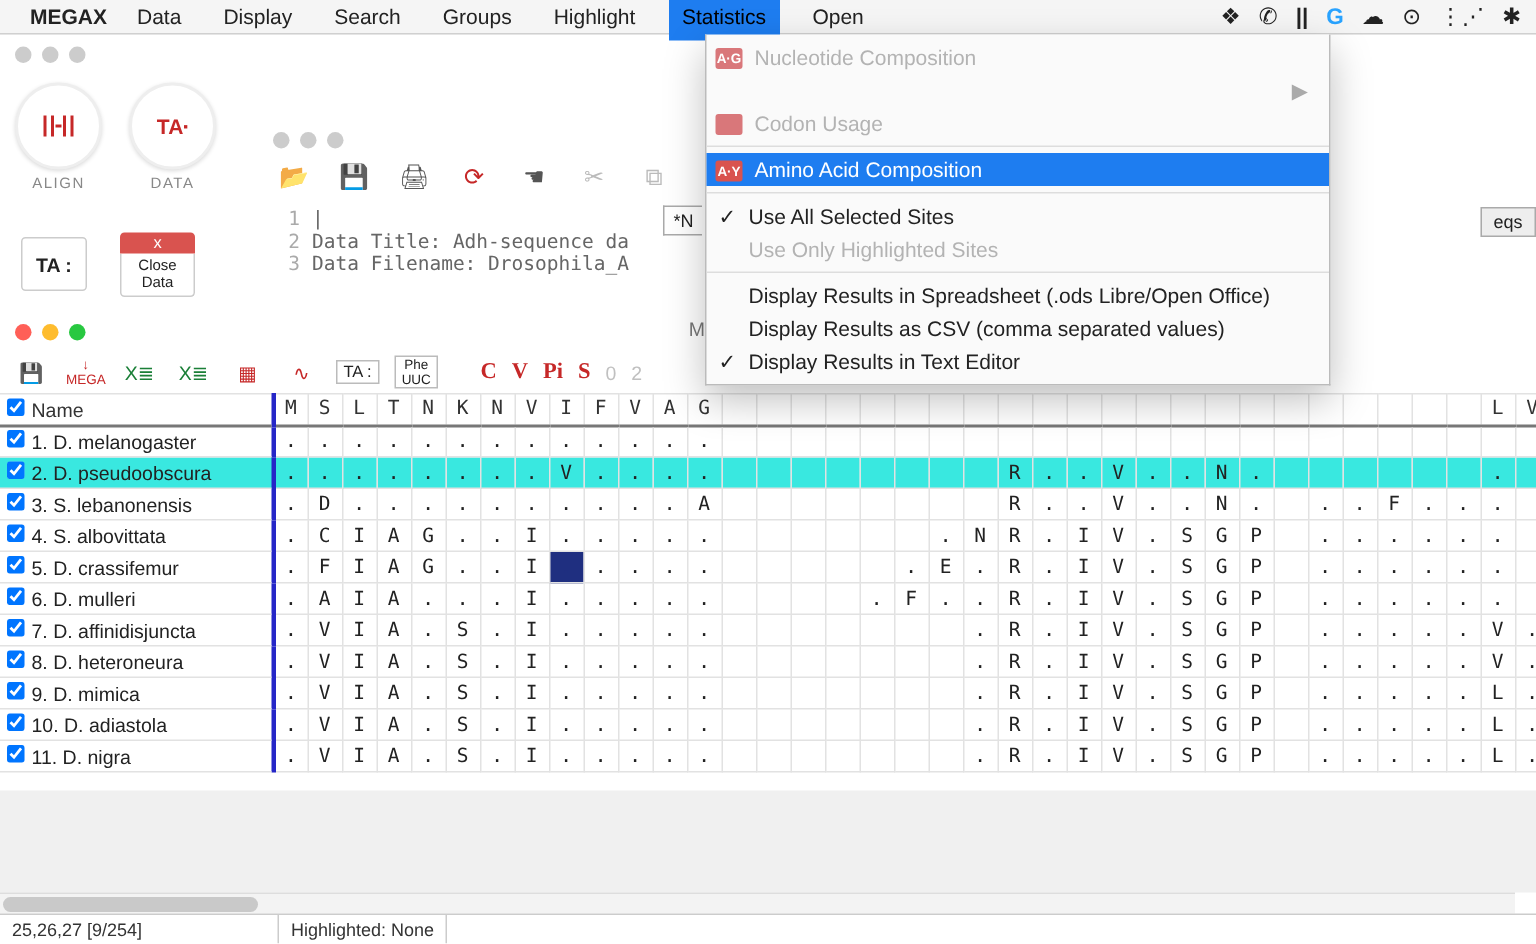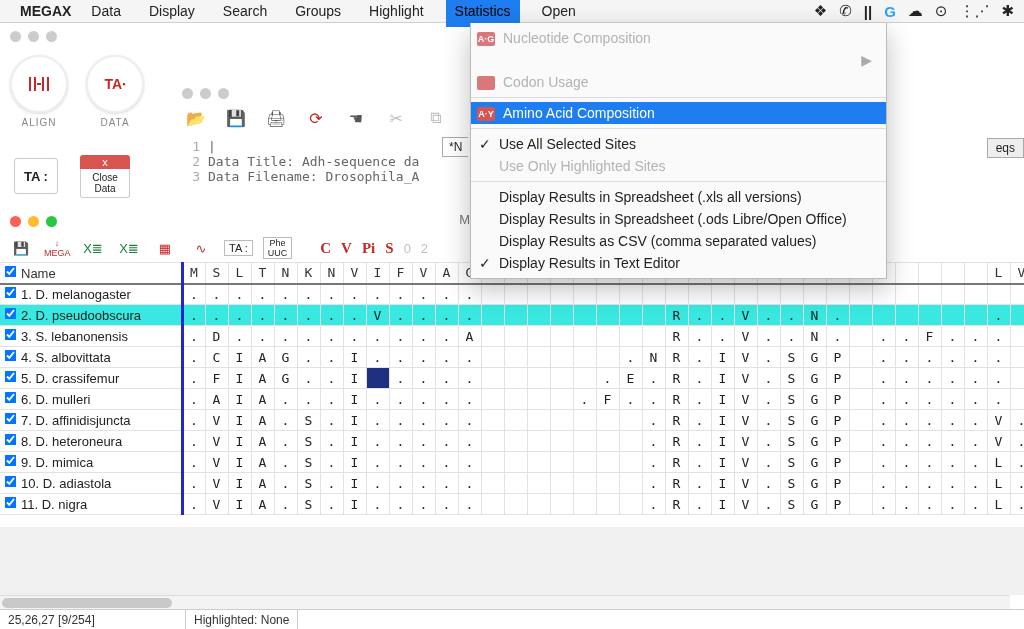--- a/index.html
+++ b/index.html
@@ -223,23 +223,20 @@
   </div>
   <div class="sep"></div>
   <div class="row check">
     <span>Use All Selected Sites</span>
   </div>
   <div class="row disabled">
     <span>Use Only Highlighted Sites</span>
   </div>
   <div class="sep"></div>
   <div class="row">
-      <span>Display Results in Spreadsheet (.xls all versions)</span>
-    </div>
-  <div class="row">
       <span>Display Results in Spreadsheet (.ods Libre/Open Office)</span>
     </div>
   <div class="row">
       <span>Display Results as CSV (comma separated values)</span>
     </div>
   <div class="row check">
       <span>Display Results in Text Editor</span>
     </div>
 </div>
 

